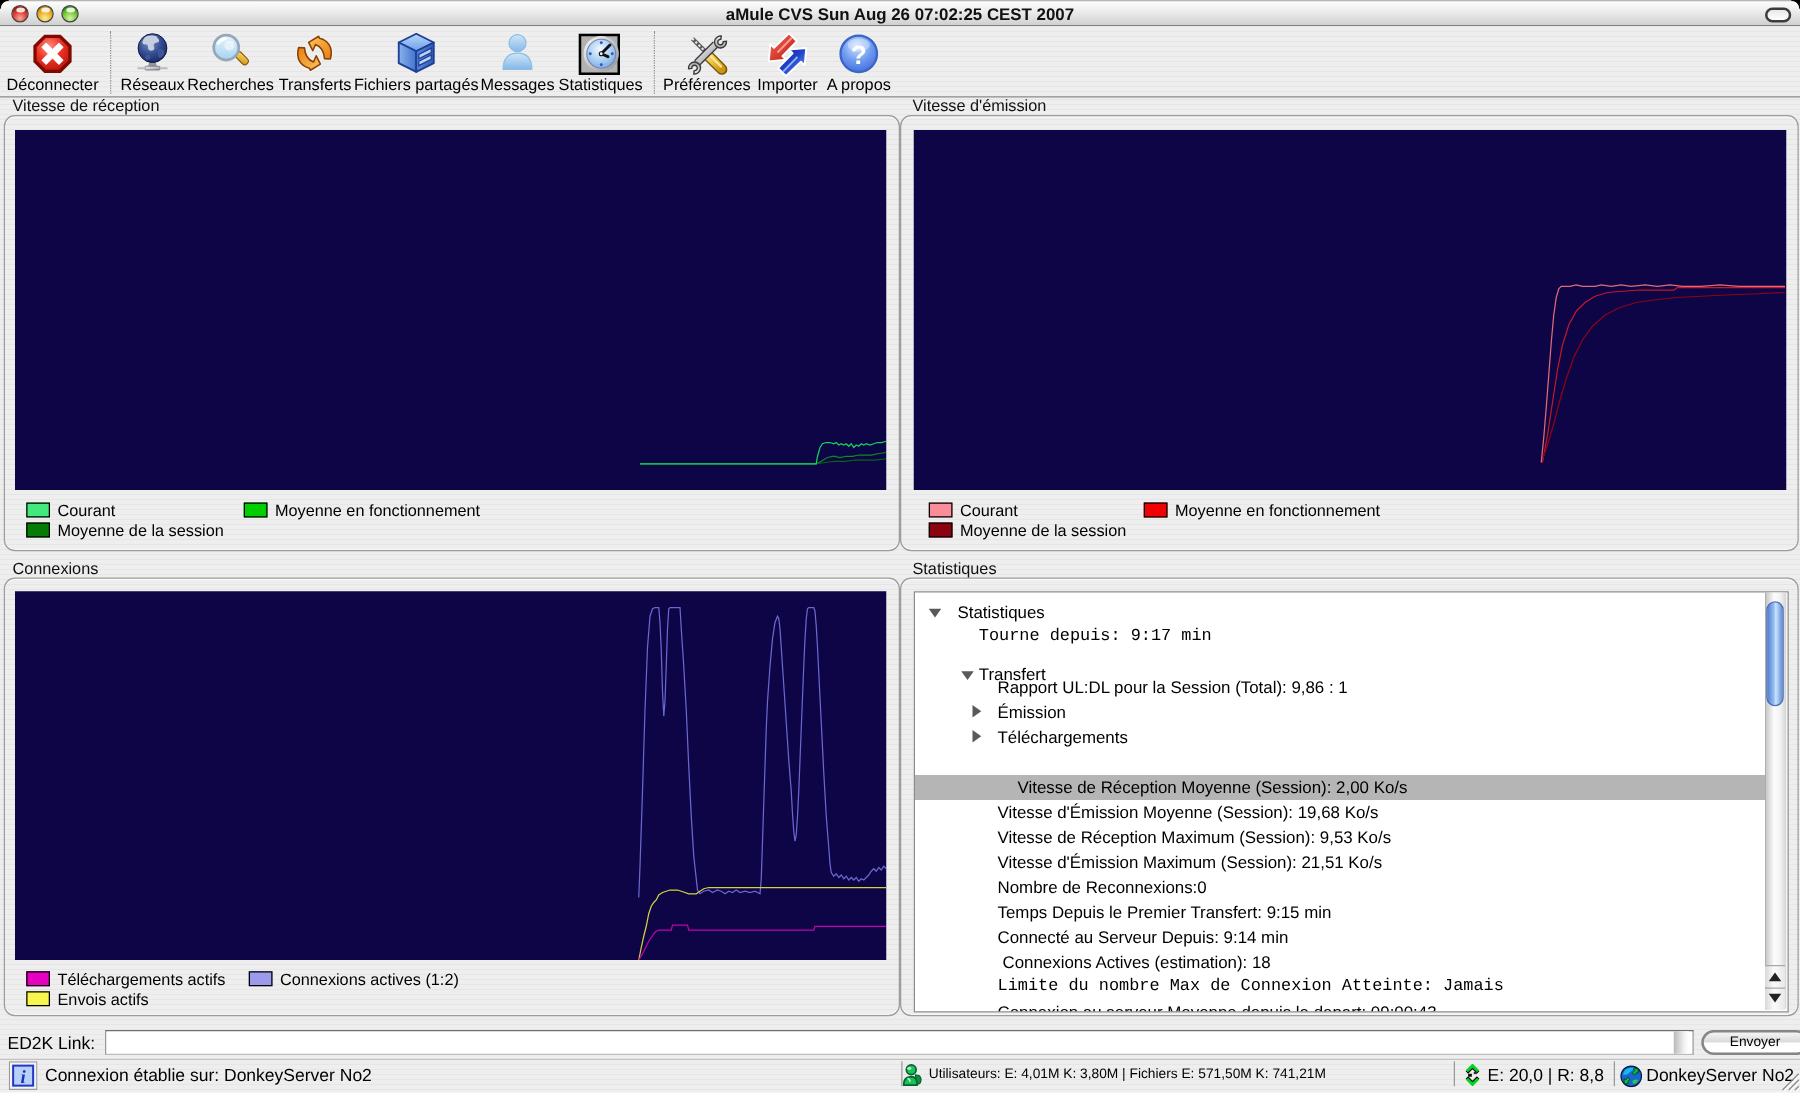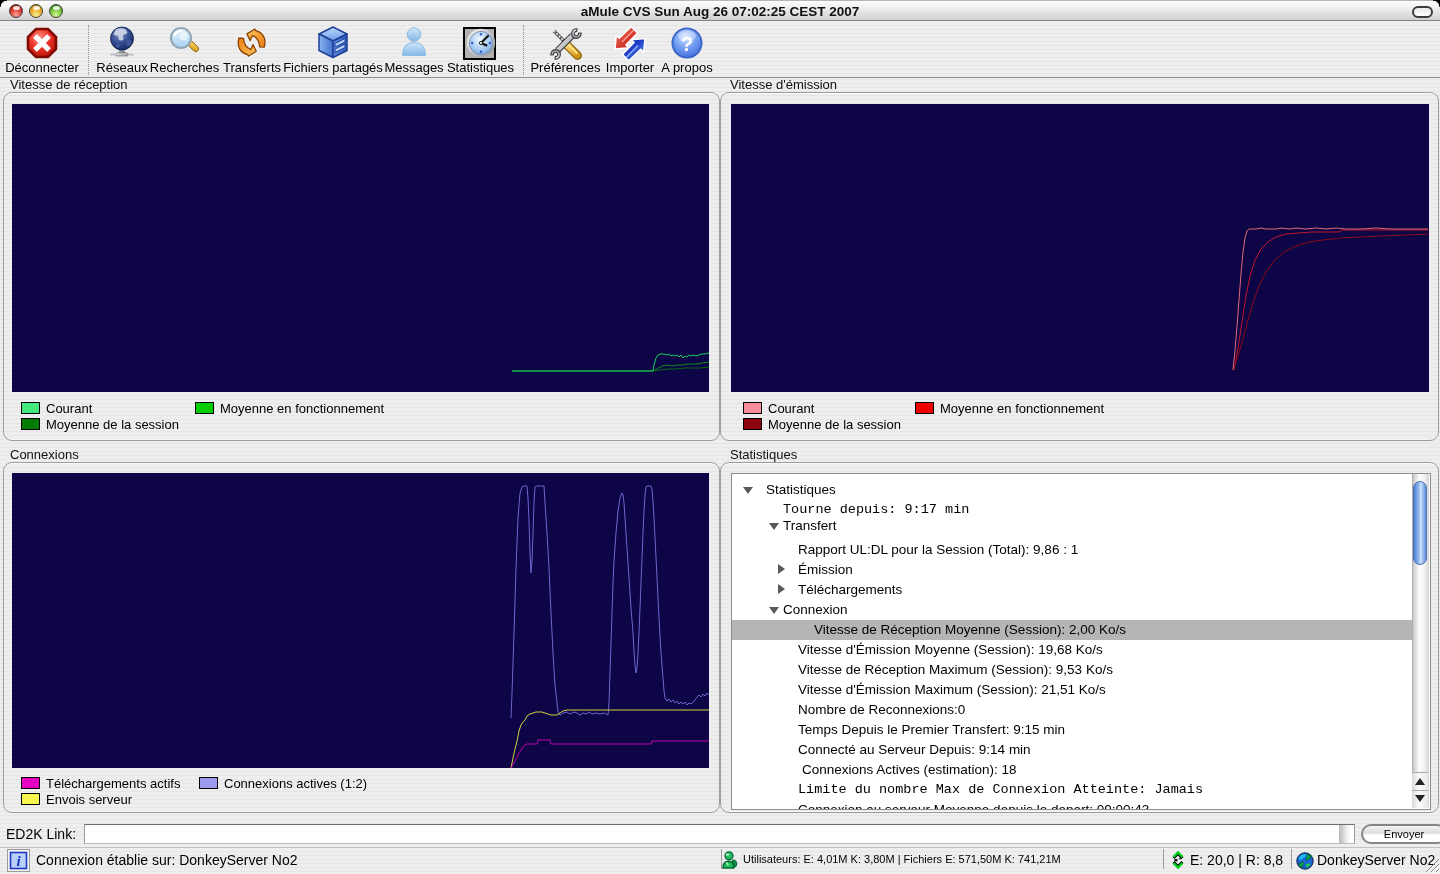--- a/index.html
+++ b/index.html
@@ -289,47 +289,43 @@
 <div class="legtext" style="left:768px;top:401px;">Courant</div>
 <div class="legswatch" style="left:915px;top:402px;background:#ee0005;"></div>
 <div class="legtext" style="left:940px;top:401px;">Moyenne en fonctionnement</div>
 <div class="legswatch" style="left:743px;top:418px;background:#8c0310;"></div>
 <div class="legtext" style="left:768px;top:417px;">Moyenne de la session</div>
 <div class="legswatch" style="left:21px;top:777px;background:#e402c0;"></div>
 <div class="legtext" style="left:46px;top:776px;">Téléchargements actifs</div>
 <div class="legswatch" style="left:199px;top:777px;background:#9c9aec;"></div>
 <div class="legtext" style="left:224px;top:776px;">Connexions actives (1:2)</div>
 <div class="legswatch" style="left:21px;top:793px;background:#f6f64e;"></div>
-<div class="legtext" style="left:46px;top:792px;">Envois serveur</div>
+<div class="legtext" style="left:46px;top:792px;">Envois actifs</div>
 <div id="list">
  <div class="trow" style="top:6px;">
       <span class="tri" style="left:11px;top:7px;border-left:5.5px solid transparent;border-right:5.5px solid transparent;border-top:7px solid #595959;"></span>
       <span style="position:absolute;left:34px;">Statistiques</span>
     </div>
  <div class="trow" style="top:26px;">
       <span style="position:absolute;left:51px;font-family:Liberation Mono, monospace;">Tourne depuis: 9:17 min</span>
     </div>
- <div class="trow" style="top:42px;text-align:center;">
+ <div class="trow" style="top:56px;text-align:center;">
       <span class="tri" style="left:37px;top:7px;border-left:5.5px solid transparent;border-right:5.5px solid transparent;border-top:7px solid #595959;"></span>
       <span style="position:absolute;left:51px;">Transfert</span>
     </div>
  <div class="trow" style="top:66px;">
       <span style="position:absolute;left:66px;">Rapport UL:DL pour la Session (Total): 9,86 : 1</span>
     </div>
  <div class="trow" style="top:106px;">
       <span class="tri" style="left:46px;top:4px;border-top:5.5px solid transparent;border-bottom:5.5px solid transparent;border-left:7px solid #595959;"></span>
       <span style="position:absolute;left:66px;">Téléchargements</span>
     </div>
  <div class="trow" style="top:86px;">
       <span class="tri" style="left:46px;top:4px;border-top:5.5px solid transparent;border-bottom:5.5px solid transparent;border-left:7px solid #595959;"></span>
       <span style="position:absolute;left:66px;">Émission</span>
-    </div>
- <div class="trow" style="top:126px;">
-      <span class="tri" style="left:37px;top:7px;border-left:5.5px solid transparent;border-right:5.5px solid transparent;border-top:7px solid #595959;"></span>
-      <span style="position:absolute;left:51px;">Connexion</span>
     </div>
  <div class="trow" style="top:146px;background:#b5b5b5;width:680px;">
       <span style="position:absolute;left:82px;">Vitesse de Réception Moyenne (Session): 2,00 Ko/s</span>
     </div>
  <div class="trow" style="top:166px;">
       <span style="position:absolute;left:66px;">Vitesse d'Émission Moyenne (Session): 19,68 Ko/s</span>
     </div>
  <div class="trow" style="top:186px;">
       <span style="position:absolute;left:66px;">Vitesse de Réception Maximum (Session): 9,53 Ko/s</span>
     </div>

